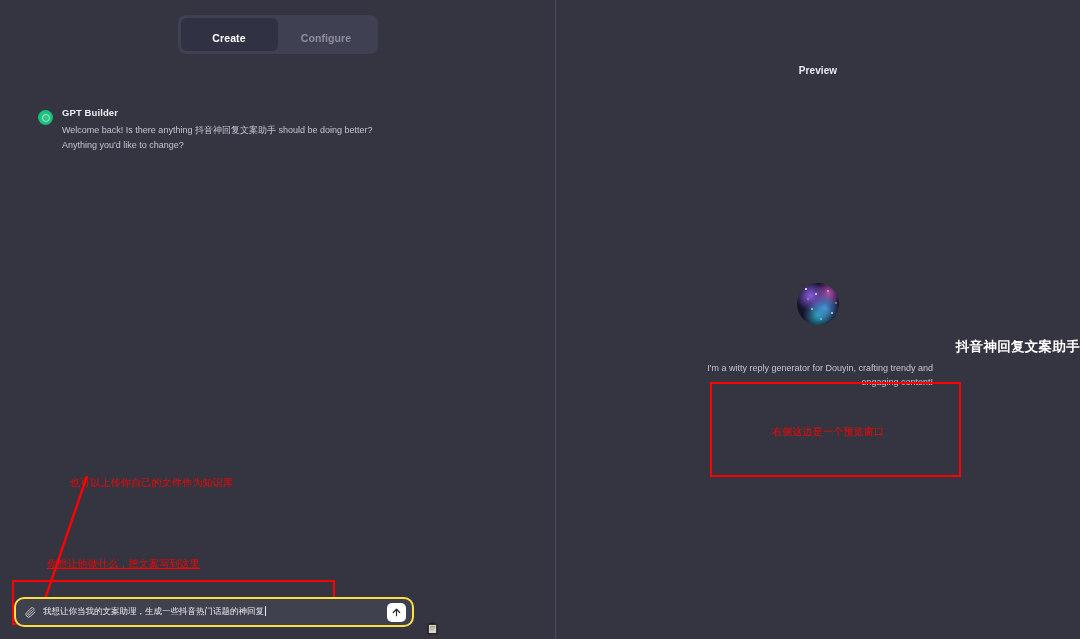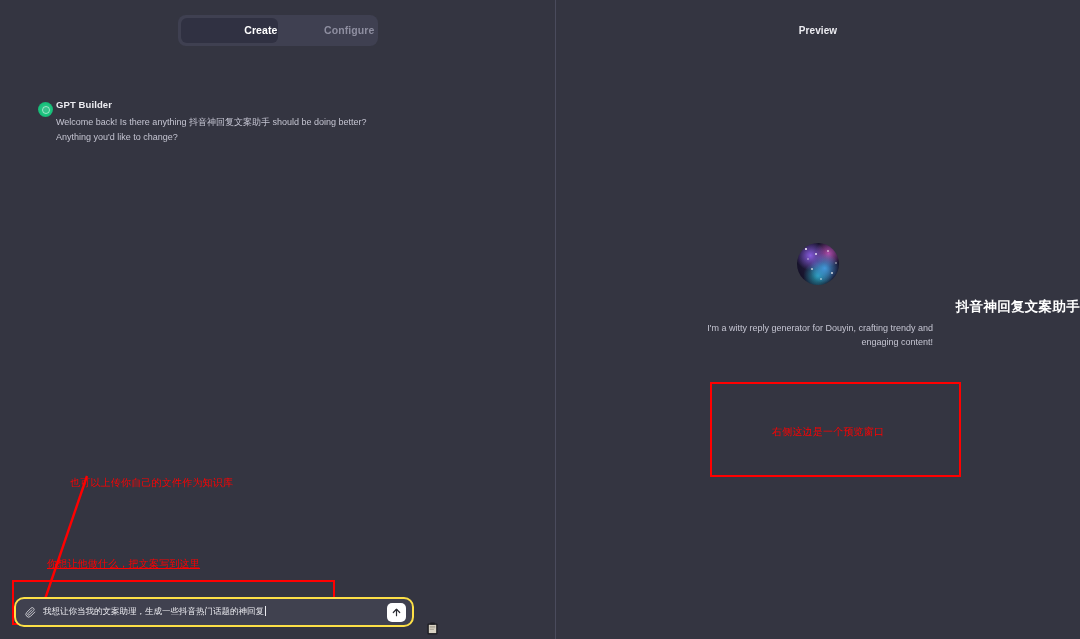--- a/index.html
+++ b/index.html
@@ -38,37 +38,37 @@
   .tabs {
     display: flex;
     background: #3f4051;
     border-radius: 8px;
     padding: 3px;
     width: 200px;
     box-sizing: border-box;
   }
   .tab {
     flex: 1;
-    text-align: right;
+    text-align: center;
     font-size: 10.5px;
     font-weight: bold;
-    padding: 6px 0 7px 0;
+    padding: 14px 0 7px 0;
     border-radius: 6px;
     color: #8e8ea0;
     letter-spacing: .1px;
     cursor: pointer;
   }
   .tab.active {
     background: #303142;
     color: #ffffff;
   }
 
   .msg-block {
     display: flex;
-    gap: 3px;
+    gap: 9px;
     padding: 55px 30px 0 38px;
   }
   .avatar-builder {
     width: 15px;
     height: 15px;
     border-radius: 50%;
     background: radial-gradient(circle at 50% 50%, #3ec28f 0%, #19c37d 55%, #0f9d63 100%);
     flex-shrink: 0;
     margin-top: 1px;
     position: relative;
@@ -192,20 +192,21 @@
     flex-shrink: 0;
   }
 
   
   .right-pane {
     width: 524px;
     height: 586px;
     position: relative;
     background: #343541;
     box-sizing: border-box;
+    margin-top: 40px;
   }
   .preview-title {
     text-align: center;
     font-size: 10px;
     font-weight: bold;
     color: #ececf1;
     padding-top: 25px;
     letter-spacing: .1px;
   }
   .gpt-intro {

